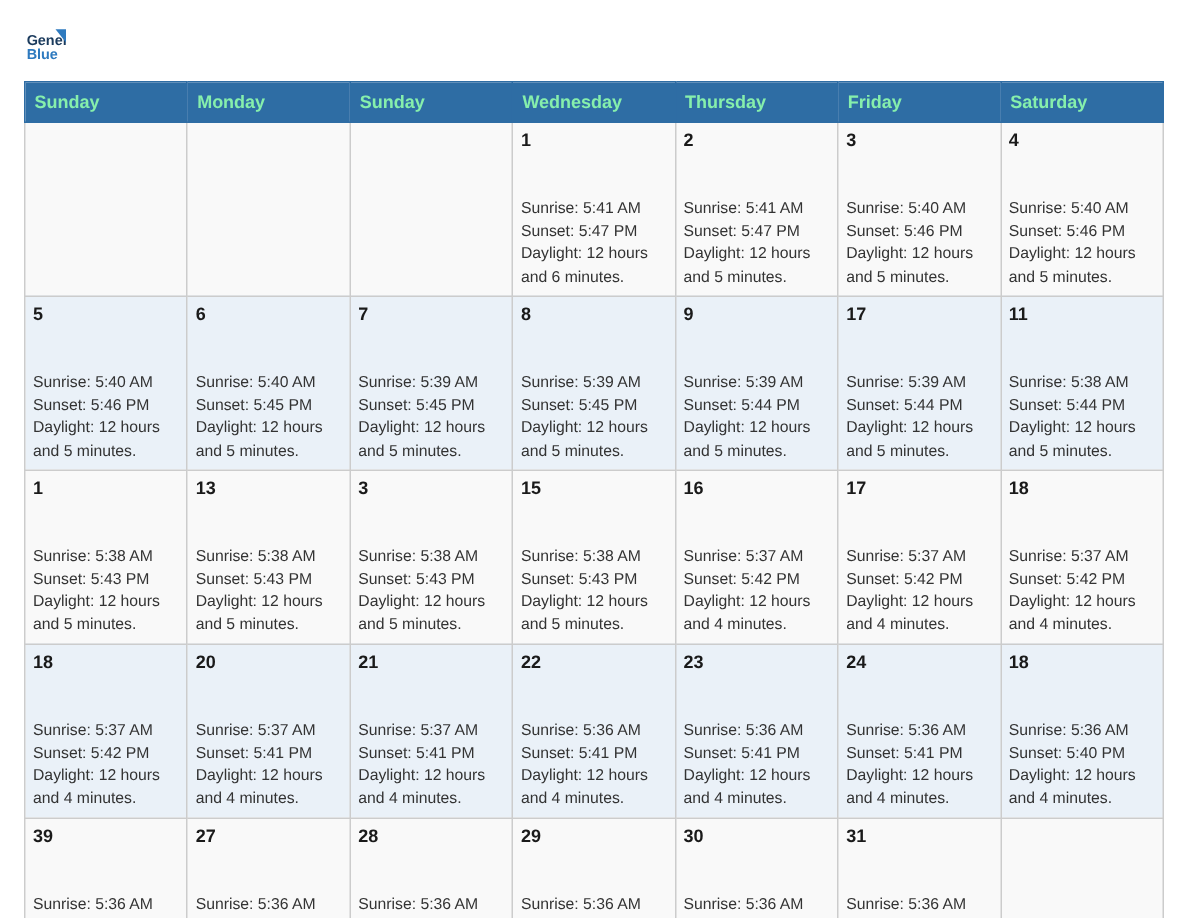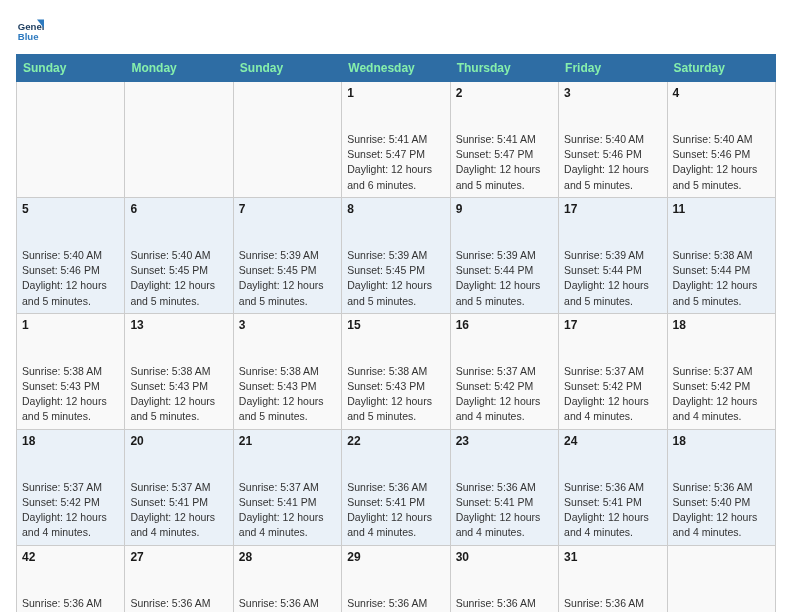--- a/index.html
+++ b/index.html
@@ -305,21 +305,21 @@
         <td>
           <div class="day-num">18</div>
           <div class="day-info" style="white-space: pre-line;">Sunrise: 5:36 AM
 Sunset: 5:40 PM
 Daylight: 12 hours
 and 4 minutes.</div>
         </td>
       </tr>
       <tr>
         <td>
-          <div class="day-num">42</div>
+          <div class="day-num">39</div>
           <div class="day-info" style="white-space: pre-line;">Sunrise: 5:36 AM
 Sunset: 5:40 PM
 Daylight: 12 hours
 and 4 minutes.</div>
         </td>
         <td>
           <div class="day-num">27</div>
           <div class="day-info" style="white-space: pre-line;">Sunrise: 5:36 AM
 Sunset: 5:40 PM
 Daylight: 12 hours

